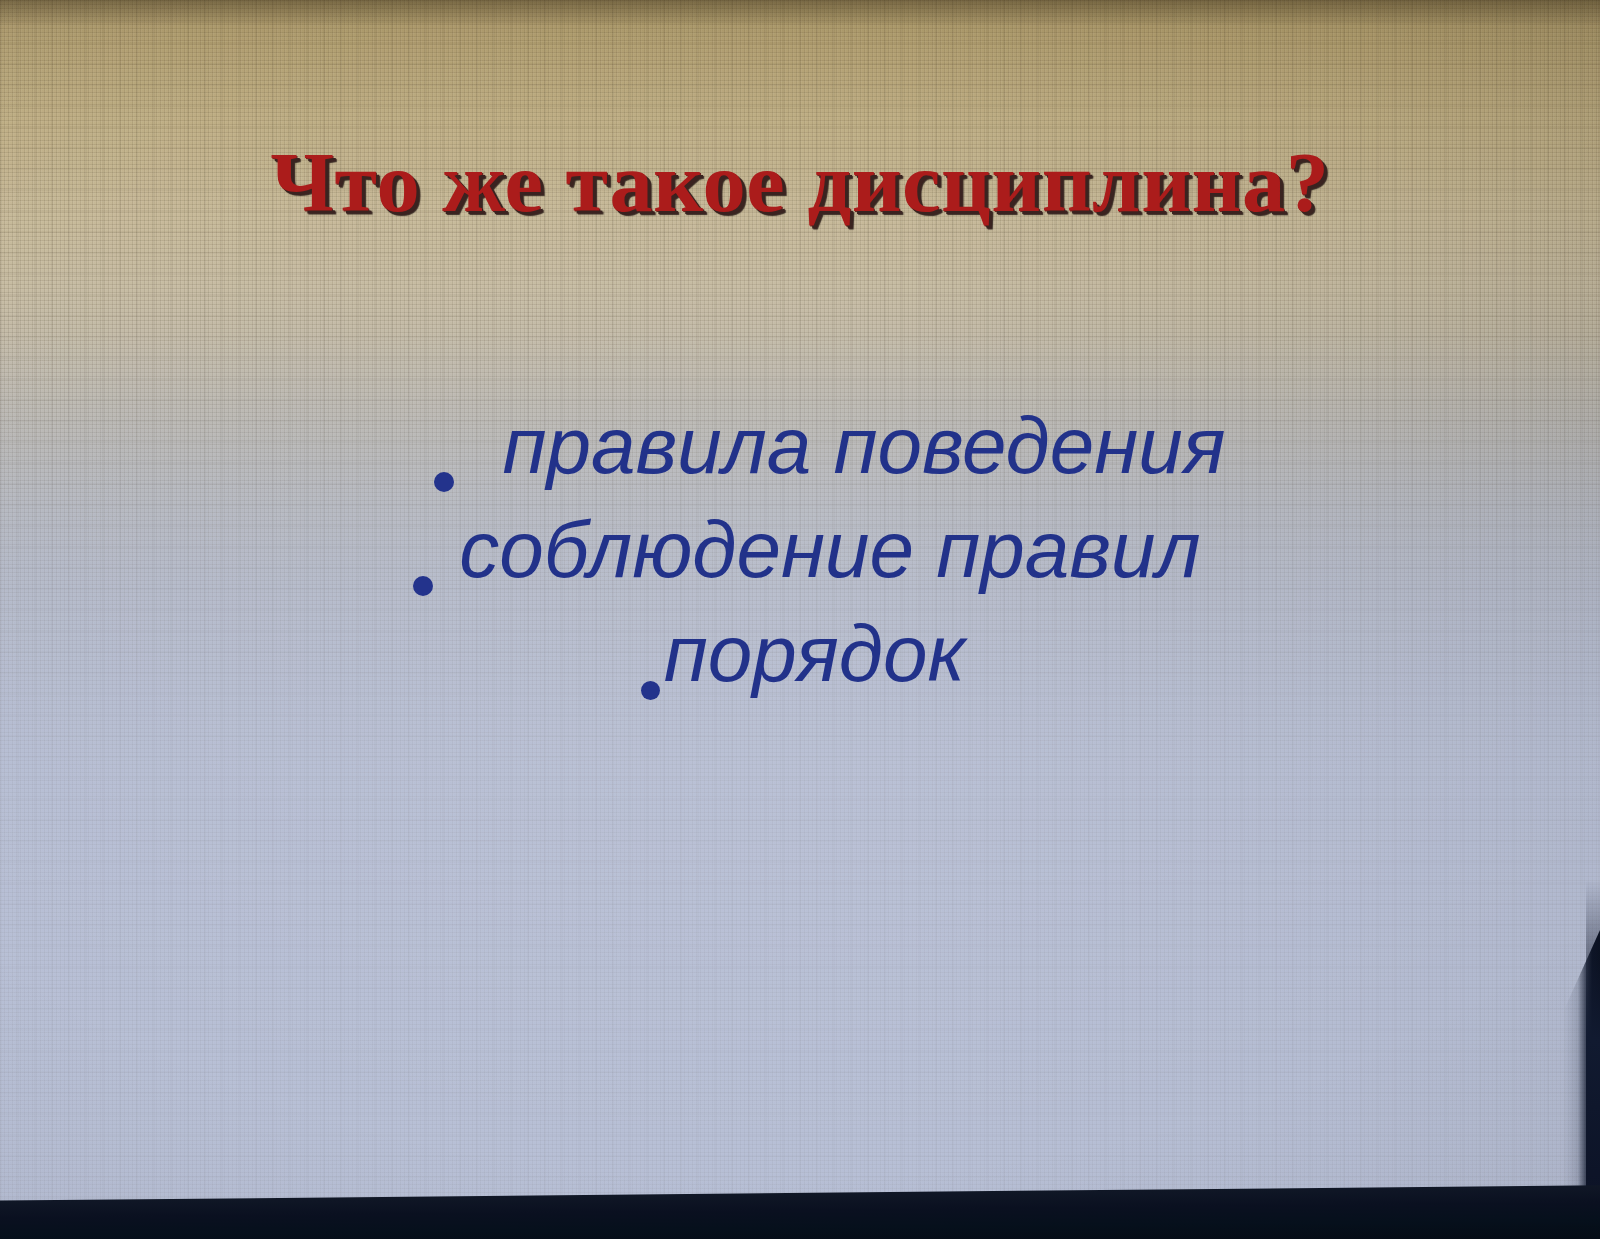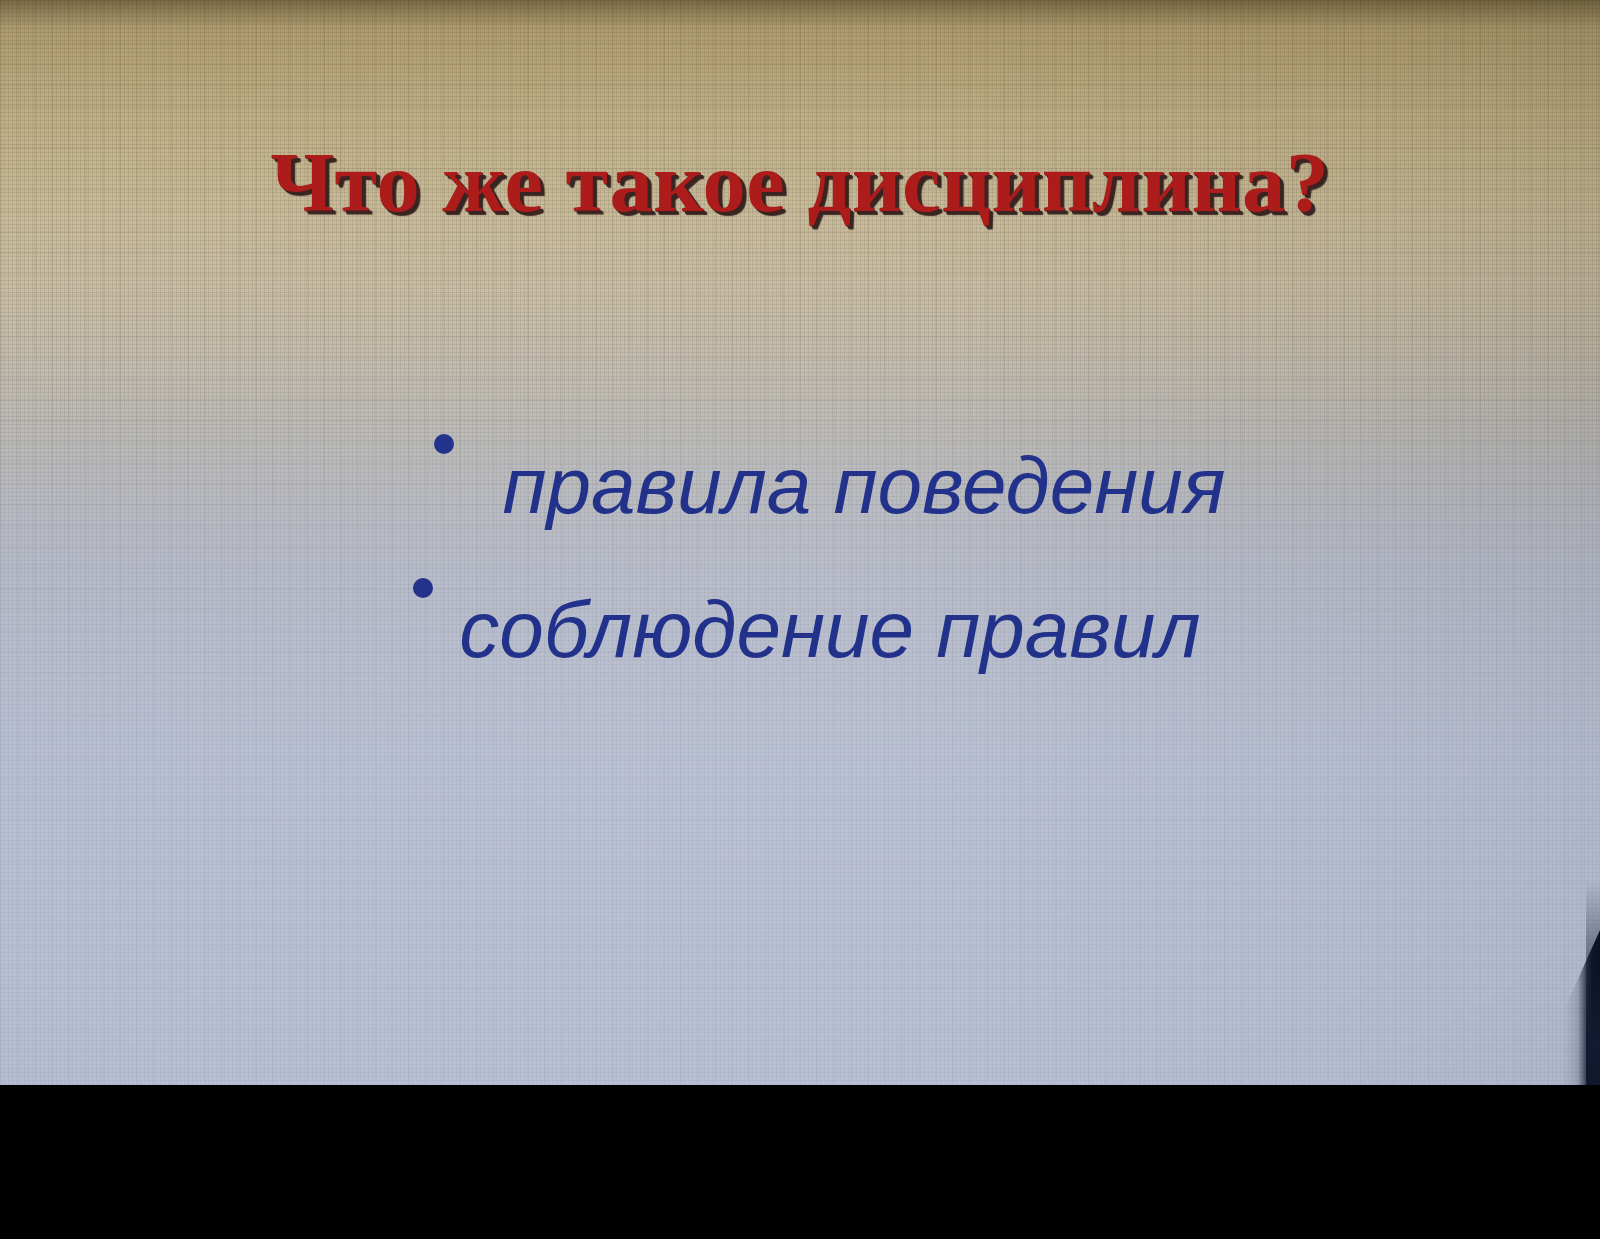--- a/index.html
+++ b/index.html
@@ -4,21 +4,21 @@
 <style>
   html, body {
     margin: 0;
     padding: 0;
     background: #000;
   }
 
   #slide-photo {
     position: relative;
     width: 1600px;
-    height: 1085px;
+    height: 1239px;
     overflow: hidden;
     font-family: "Liberation Sans", sans-serif;
     background: #7dd3fc;
   }
 
   
   .slide-surface {
     position: absolute;
     left: 0;
     top: 0;
@@ -171,24 +171,23 @@
     width: 1600px;
     color: #22328a;
     font-family: "Liberation Sans", sans-serif;
     font-style: italic;
     font-size: 80px;
     line-height: 104px;
     white-space: nowrap;
   }
   .bullet-row {
     display: flex;
-    align-items: flex-start;
+    align-items: flex-end;
     justify-content: center;
     height: 104px;
-    margin-top: 40px;
   }
   .bullet-row.row-1 { padding-left: 60px; }
   .bullet-row.row-2 { padding-left: 14px; }
   .bullet-row.row-3 { padding-left: 6px; }
 
   .dot {
     width: 20px;
     height: 20px;
     border-radius: 50%;
     background: #23338c;
@@ -289,20 +288,24 @@
       <div class="bullet-row row-1">
         <span class="dot"></span>
         <span class="btext">правила поведения</span>
       </div>
 
       <div class="bullet-row row-2">
         <span class="dot"></span>
         <span class="btext">соблюдение правил</span>
       </div>
 
+      <div class="bullet-row row-3">
+        <span class="dot"></span>
+        <span class="btext">порядок</span>
+      </div>
 
     </div>
 
     <div class="edge-right"></div>
     <div class="edge-right-thin"></div>
     <div class="edge-bottom-sheen"></div>
     <div class="edge-bottom"></div>
 
   </div>
 </div>

